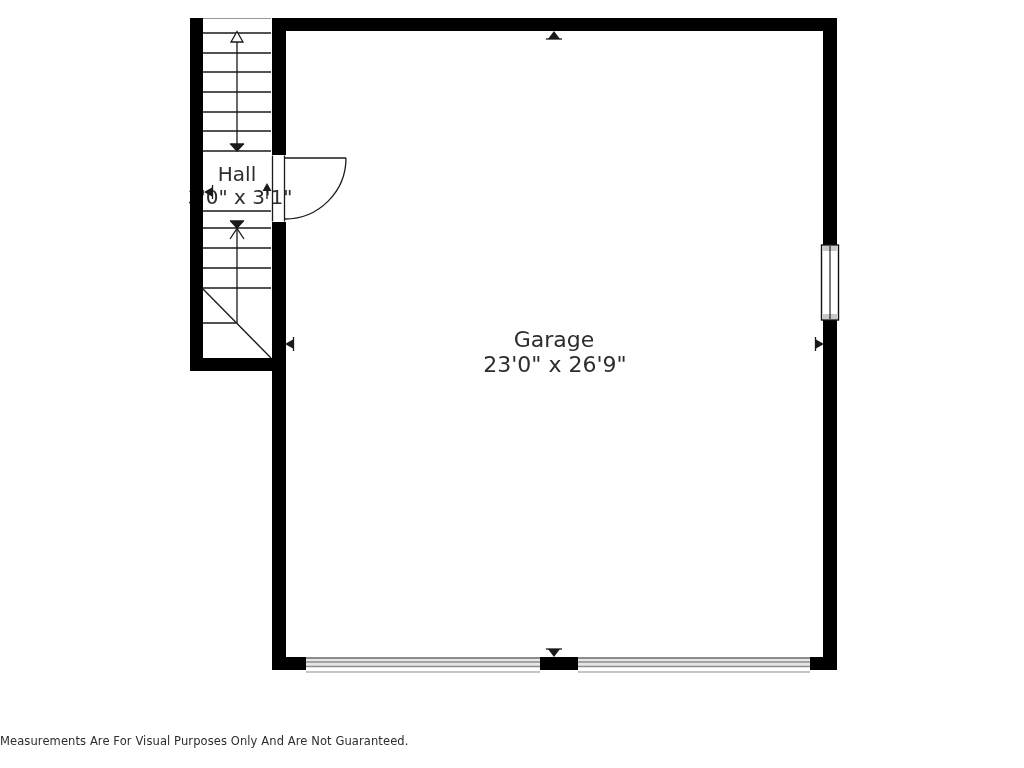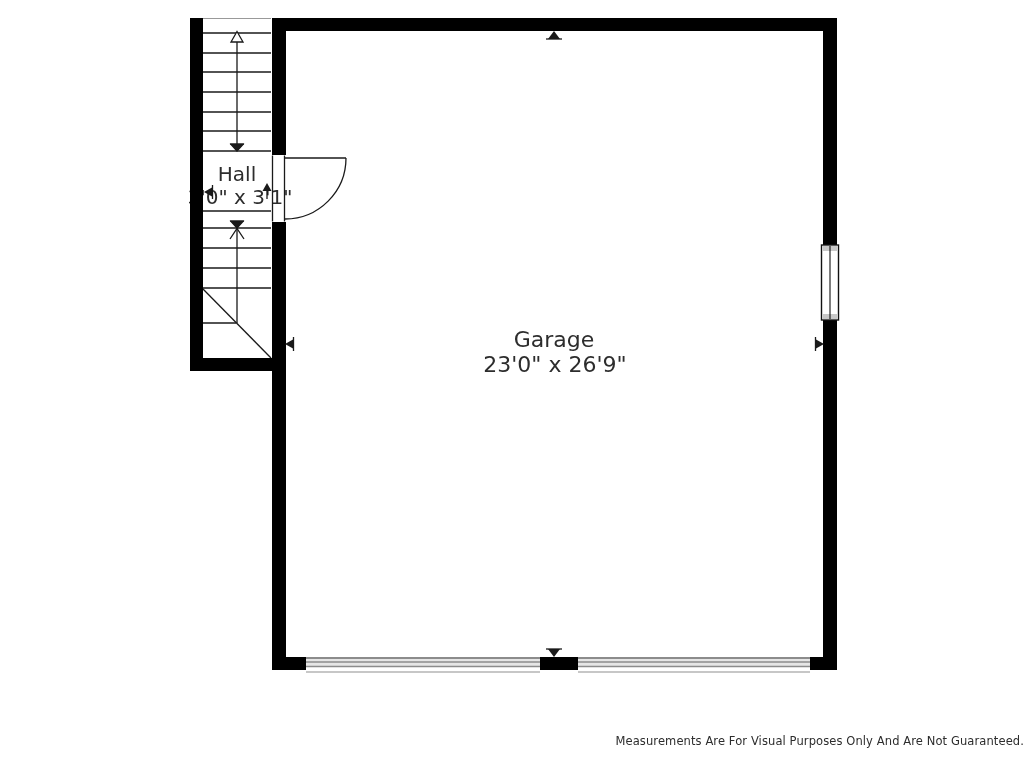--- a/index.html
+++ b/index.html
@@ -6,21 +6,21 @@
   .canvas{
     position:relative;width:1024px;height:768px;background:#fff;overflow:hidden;
     font-family:"DejaVu Sans","Liberation Sans",sans-serif;
   }
   .plan-svg{position:absolute;left:0;top:0;}
   .room-name{font-size:22px;fill:#2d2d2d;}
   .room-dims{font-size:22px;fill:#2d2d2d;}
   .hall-name{font-size:20px;fill:#2d2d2d;}
   .hall-dims{font-size:20px;fill:#2d2d2d;}
   .footer{
-    position:absolute;left:0;top:734px;width:1024px;text-align:right;
+    position:absolute;left:0;top:734px;width:1024px;text-align:left;
     font-size:11.5px;color:#2d2d2d;letter-spacing:0.1px;
   }
 </style>
 </head>
 <body>
 
 <div class="canvas">
   <svg class="plan-svg" width="1024" height="768" viewBox="0 0 1024 768">
 
     <g stroke="#1a1a1a" stroke-width="1.3">

